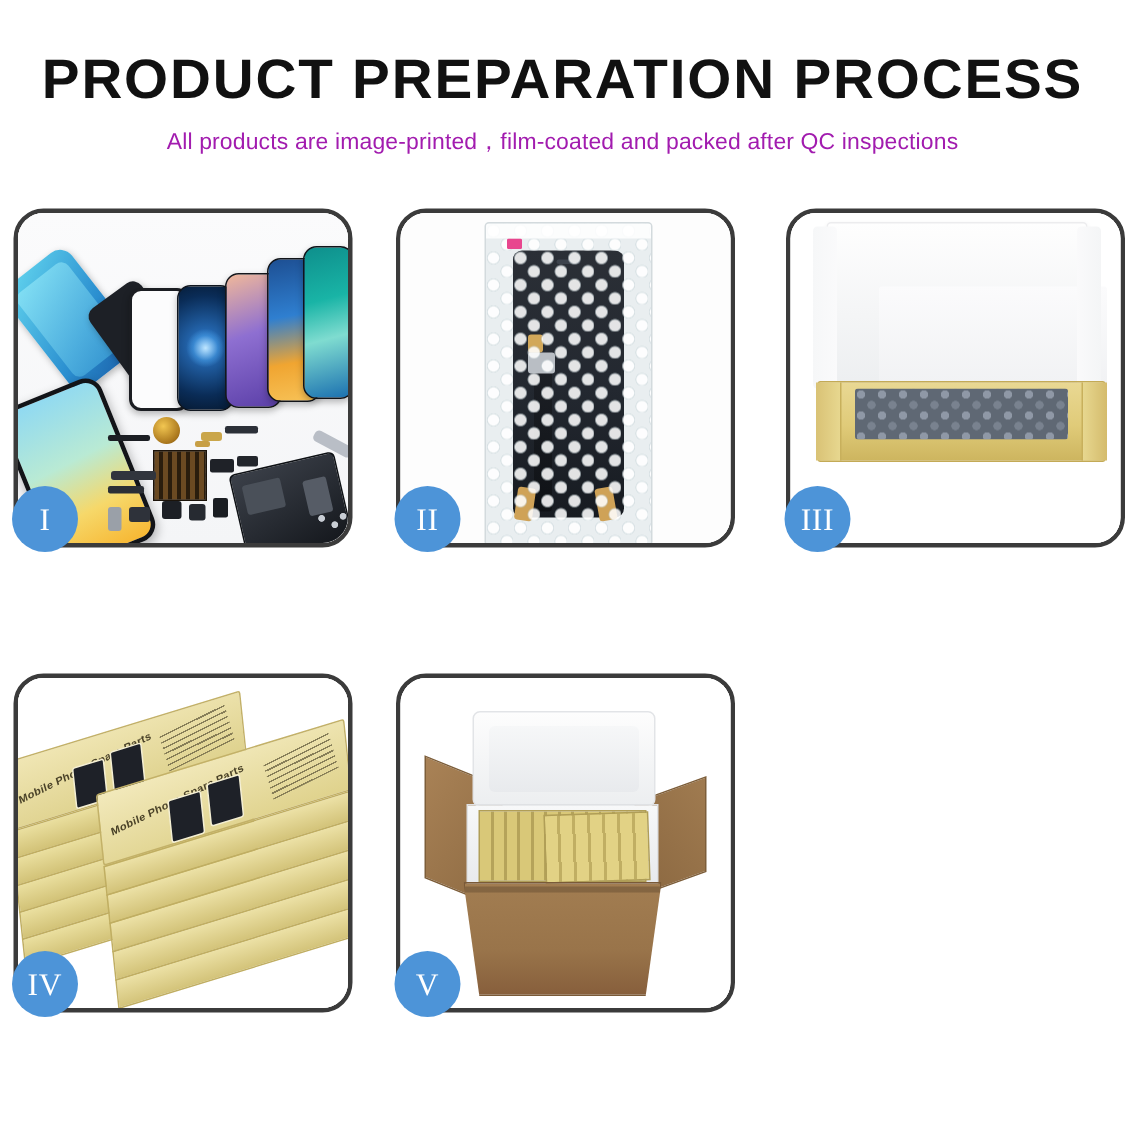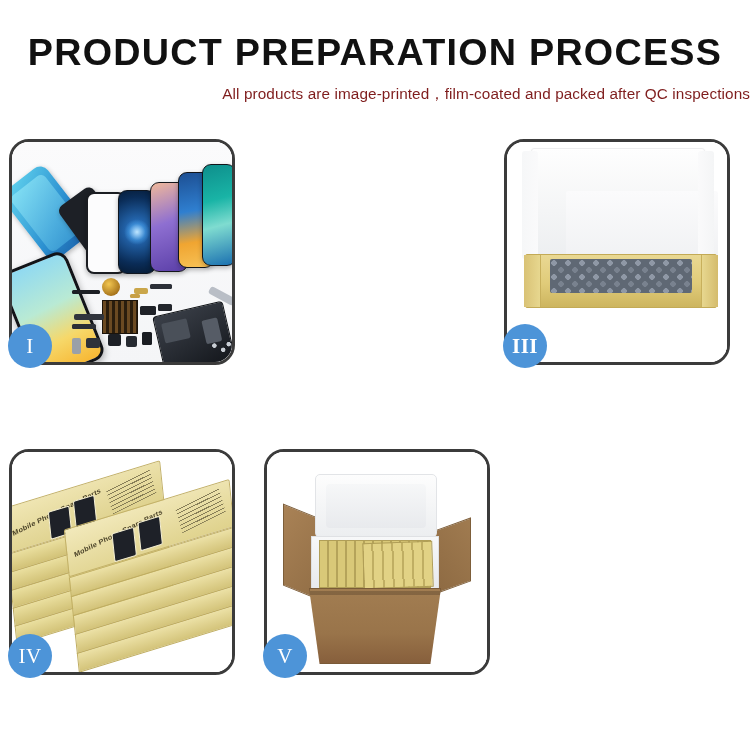--- a/index.html
+++ b/index.html
@@ -13,43 +13,43 @@
   .header{position:absolute;left:0;top:0;width:750px;text-align:center;}
   .title{
     margin:0;padding-top:34px;
     font-size:37px;font-weight:bold;letter-spacing:1.2px;
     color:#111;line-height:1.05;
     transform:scaleX(1.02);transform-origin:center;
     white-space:nowrap;
   }
   .subtitle{
     margin:0;padding-top:11px;
-    font-size:15.3px;font-weight:normal;color:#7f1d1d;
-    letter-spacing:.1px;white-space:nowrap;text-align:right;
+    font-size:15.3px;font-weight:normal;color:#a21caf;
+    letter-spacing:.1px;white-space:nowrap;
   }
 
   
   .grid{position:absolute;left:0;top:0;width:750px;height:750px;}
   .panel{
     position:absolute;
     width:226px;height:226px;
     border:3px solid #3b3b3b;
     border-radius:20px;
     background:#ffffff;
     box-sizing:border-box;
   }
   .panel .stage{
     position:absolute;inset:0;
     border-radius:17px;
     overflow:hidden;
     background:#fdfdfd;
   }
   .p1{left:9px;top:139px;}
   .p2{left:264px;top:139px;}
-  .p3{left:504px;top:139px;font-weight:bold;}
+  .p3{left:524px;top:139px;}
   .p4{left:9px;top:449px;}
   .p5{left:264px;top:449px;}
   .p6{left:517px;top:449px;}
 
   .badge{
     position:absolute;left:-4px;bottom:-6px;
     width:44px;height:44px;border-radius:50%;
     background:#4d94d8;
     color:#ffffff;
     font-family:"Liberation Serif","DejaVu Serif",serif;
@@ -267,20 +267,38 @@
           <div class="part blk6"></div>
           <div class="part tray"></div>
           <div class="board"></div>
           <div class="tool"></div>
           <div class="screws"></div>
         </div>
       </div>
       <div class="badge">I</div>
     </div>
 
+    <div class="panel p2">
+      <div class="stage">
+        <div class="sc-bubble">
+          <div class="bw">
+            <div class="lcd"></div>
+            <div class="flexstrip"></div>
+            <div class="conn"></div>
+            <div class="gold1"></div>
+            <div class="gold2"></div>
+            <div class="gold3"></div>
+            <div class="pink"></div>
+            <div class="bubbles"></div>
+            <div class="seal"></div>
+          </div>
+        </div>
+      </div>
+      <div class="badge">II</div>
+    </div>
 
     <div class="panel p3">
       <div class="stage">
         <div class="sc-box3">
           <div class="foamlid">
             <div class="foaminner"></div>
           </div>
           <div class="boxtray">
             <div class="lipL"></div>
             <div class="lipR"></div>

